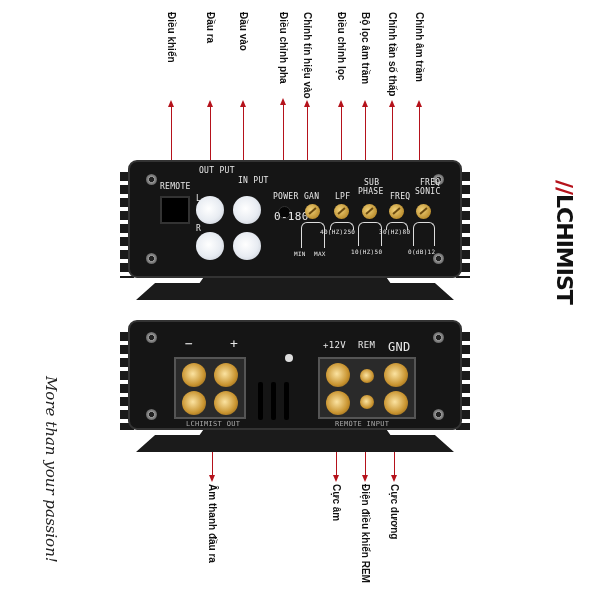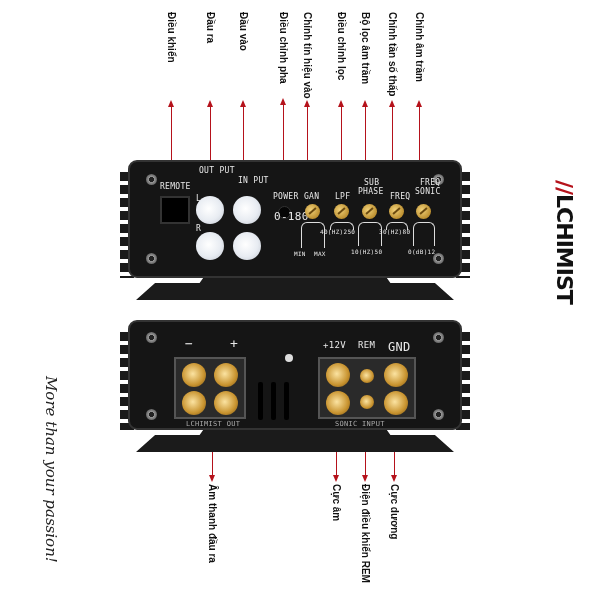--- a/index.html
+++ b/index.html
@@ -135,21 +135,21 @@
     <span class="txt" style="left:228px;top:18px;font-size:9px">REM</span>
     <span class="txt" style="left:258px;top:18px;font-size:12px">GND</span>
     <div class="term" style="left:188px;top:35px;width:98px;height:62px">
       <div class="gold" style="left:6px;top:4px"></div>
       <div class="gold" style="left:40px;top:10px;width:14px;height:14px"></div>
       <div class="gold" style="left:64px;top:4px"></div>
       <div class="gold" style="left:6px;top:32px"></div>
       <div class="gold" style="left:40px;top:36px;width:14px;height:14px"></div>
       <div class="gold" style="left:64px;top:32px"></div>
     </div>
-    <span class="txt" style="left:205px;top:98px;font-size:7px;color:#aaa">SONIC INPUT</span>
+    <span class="txt" style="left:205px;top:98px;font-size:7px;color:#aaa">REMOTE INPUT</span>
   </div>
 </div>
 
 <div>
   <div class="arrow-down" style="left:212px;top:452px;height:24px"></div>
   <div class="arrow-down" style="left:336px;top:452px;height:24px"></div>
   <div class="arrow-down" style="left:365px;top:452px;height:24px"></div>
   <div class="arrow-down" style="left:394px;top:452px;height:24px"></div>
   <span class="vlabel" style="left:206px;top:484px">Âm thanh đầu ra</span>
   <span class="vlabel" style="left:330px;top:484px">Cực âm</span>

